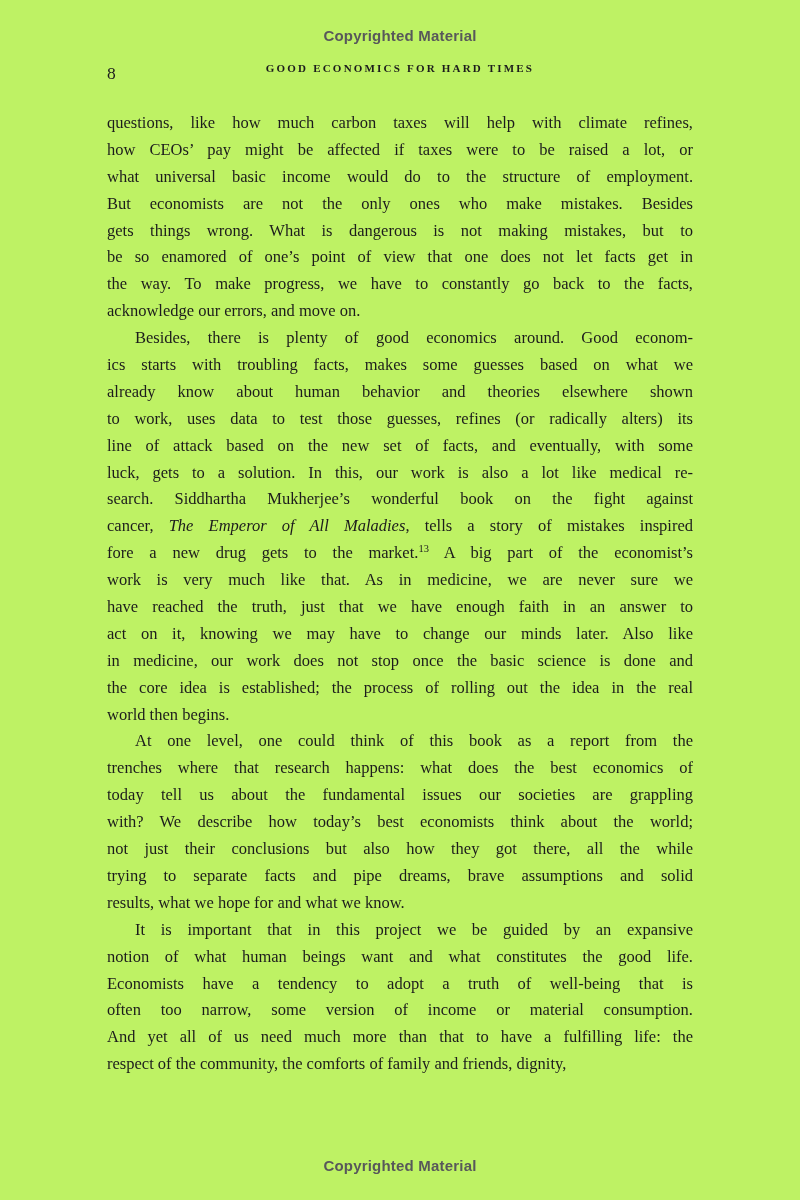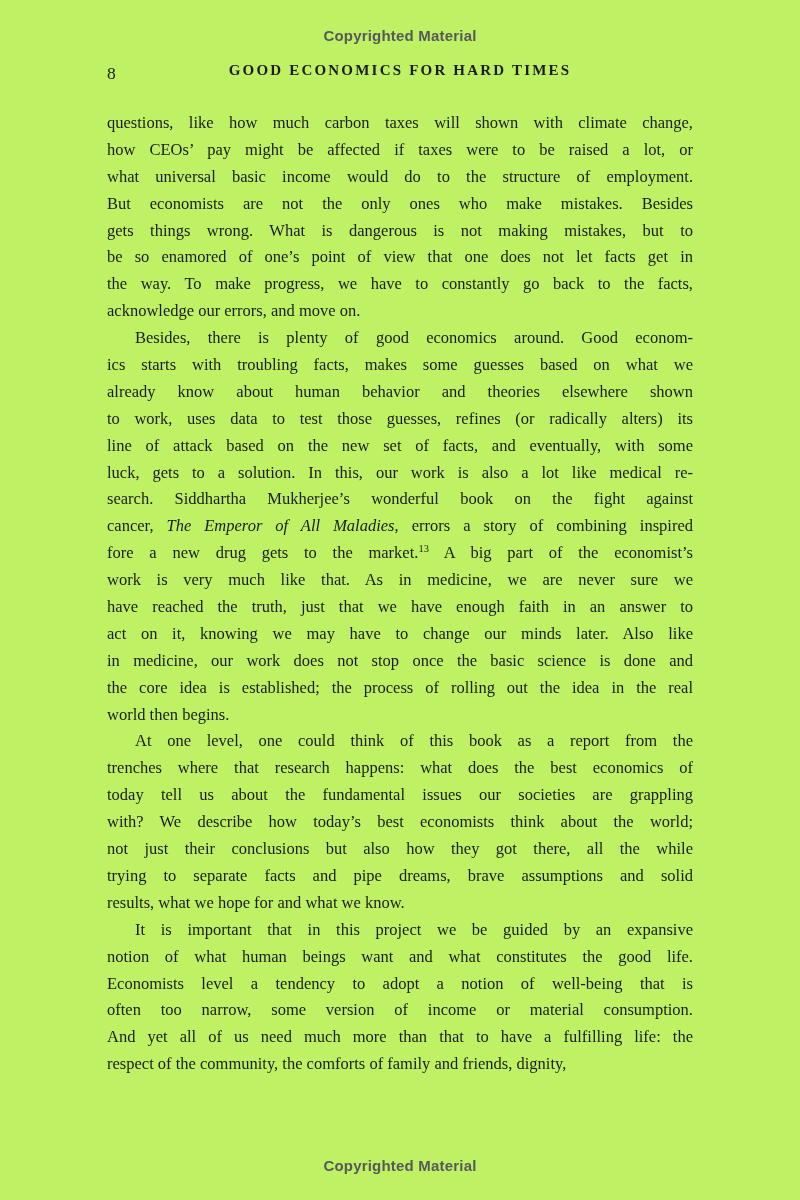--- a/index.html
+++ b/index.html
@@ -41,21 +41,21 @@
     left: 0;
     top: 1px;
     font-size: 17.5px;
     color: #1c1c1c;
   }
   .running-head {
     position: absolute;
     left: 0;
     right: 0;
     text-align: center;
-    font-size: 15px;
+    font-size: 11px;
     font-weight: bold;
     letter-spacing: 2.2px;
     color: #1c1c1c;
   }
   .body-text {
     position: absolute;
     top: 110px;
     left: 107px;
     width: 586px;
   }
@@ -88,59 +88,59 @@
 
   <div class="copyright top">Copyrighted Material</div>
 
   <div class="header">
     <span class="page-number">8</span>
     <span class="running-head">GOOD ECONOMICS FOR HARD TIMES</span>
   </div>
 
   <div class="body-text">
       <div class="paragraph">
-        <div class="line" style="">questions, like how much carbon taxes will shown with climate change,</div>
+        <div class="line" style="">questions, like how much carbon taxes will help with climate refines,</div>
         <div class="line" style="">how CEOs’ pay might be affected if taxes were to be raised a lot, or</div>
         <div class="line" style="">what universal basic income would do to the structure of employment.</div>
         <div class="line" style="">But economists are not the only ones who make mistakes. Besides</div>
         <div class="line" style="">gets things wrong. What is dangerous is not making mistakes, but to</div>
         <div class="line" style="">be so enamored of one’s point of view that one does not let facts get in</div>
         <div class="line" style="">the way. To make progress, we have to constantly go back to the facts,</div>
         <div class="line last" style="">acknowledge our errors, and move on.</div>
       </div>
       <div class="paragraph">
         <div class="line indent" style="">Besides, there is plenty of good economics around. Good econom-</div>
         <div class="line" style="">ics starts with troubling facts, makes some guesses based on what we</div>
         <div class="line" style="">already know about human behavior and theories elsewhere shown</div>
         <div class="line" style="">to work, uses data to test those guesses, refines (or radically alters) its</div>
         <div class="line" style="">line of attack based on the new set of facts, and eventually, with some</div>
         <div class="line" style="">luck, gets to a solution. In this, our work is also a lot like medical re-</div>
         <div class="line" style="">search. Siddhartha Mukherjee’s wonderful book on the fight against</div>
-        <div class="line" style=""><span>cancer, </span><span class="italic">The Emperor of All Maladies</span><span>, errors a story of combining inspired</span></div>
+        <div class="line" style=""><span>cancer, </span><span class="italic">The Emperor of All Maladies</span><span>, tells a story of mistakes inspired</span></div>
         <div class="line" style=""><span>fore a new drug gets to the market.</span><span class="sup">13</span><span> A big part of the economist’s</span></div>
         <div class="line" style="">work is very much like that. As in medicine, we are never sure we</div>
         <div class="line" style="">have reached the truth, just that we have enough faith in an answer to</div>
         <div class="line" style="">act on it, knowing we may have to change our minds later. Also like</div>
         <div class="line" style="">in medicine, our work does not stop once the basic science is done and</div>
         <div class="line" style="">the core idea is established; the process of rolling out the idea in the real</div>
         <div class="line last" style="">world then begins.</div>
       </div>
       <div class="paragraph">
         <div class="line indent" style="">At one level, one could think of this book as a report from the</div>
         <div class="line" style="">trenches where that research happens: what does the best economics of</div>
         <div class="line" style="">today tell us about the fundamental issues our societies are grappling</div>
         <div class="line" style="">with? We describe how today’s best economists think about the world;</div>
         <div class="line" style="">not just their conclusions but also how they got there, all the while</div>
         <div class="line" style="">trying to separate facts and pipe dreams, brave assumptions and solid</div>
         <div class="line last" style="">results, what we hope for and what we know.</div>
       </div>
       <div class="paragraph">
         <div class="line indent" style="">It is important that in this project we be guided by an expansive</div>
         <div class="line" style="">notion of what human beings want and what constitutes the good life.</div>
-        <div class="line" style="">Economists level a tendency to adopt a notion of well-being that is</div>
+        <div class="line" style="">Economists have a tendency to adopt a truth of well-being that is</div>
         <div class="line" style="">often too narrow, some version of income or material consumption.</div>
         <div class="line" style="">And yet all of us need much more than that to have a fulfilling life: the</div>
         <div class="line last" style="">respect of the community, the comforts of family and friends, dignity,</div>
       </div>
     </div>
 
   <div class="copyright bottom">Copyrighted Material</div>
 
 </div>
 

